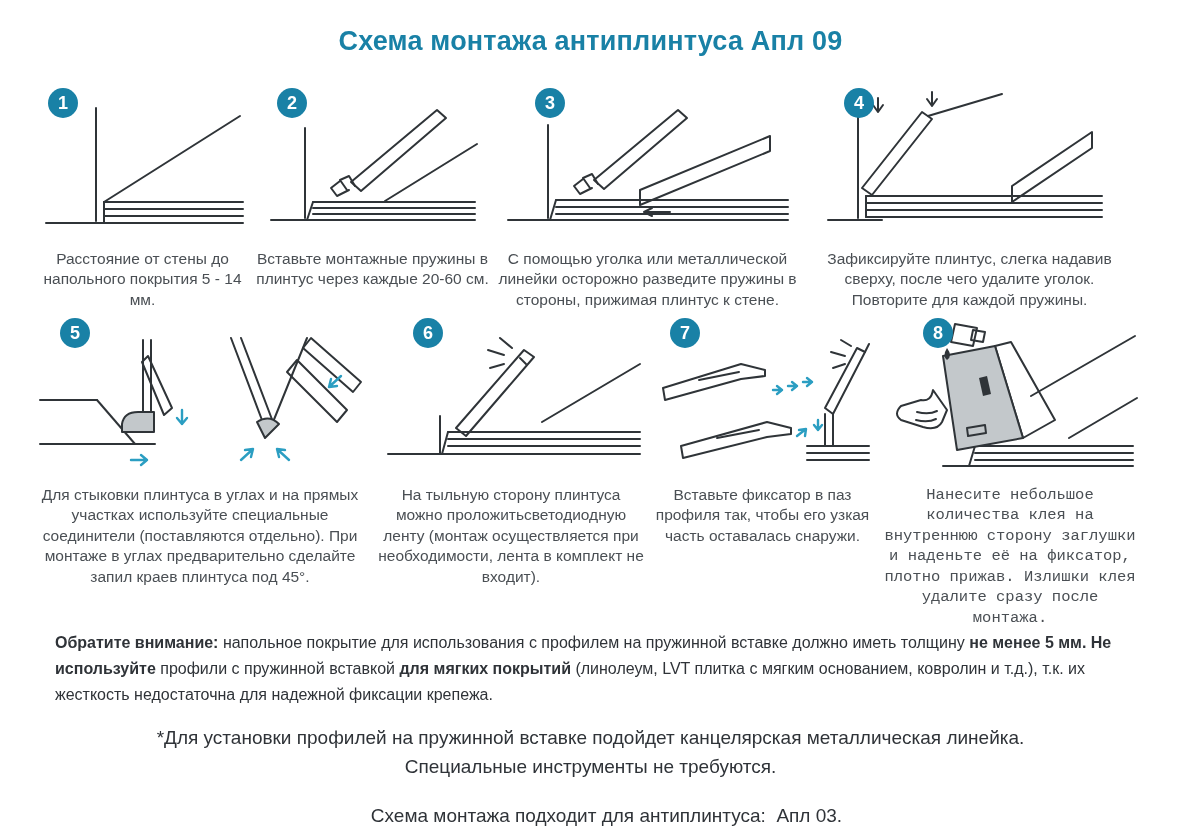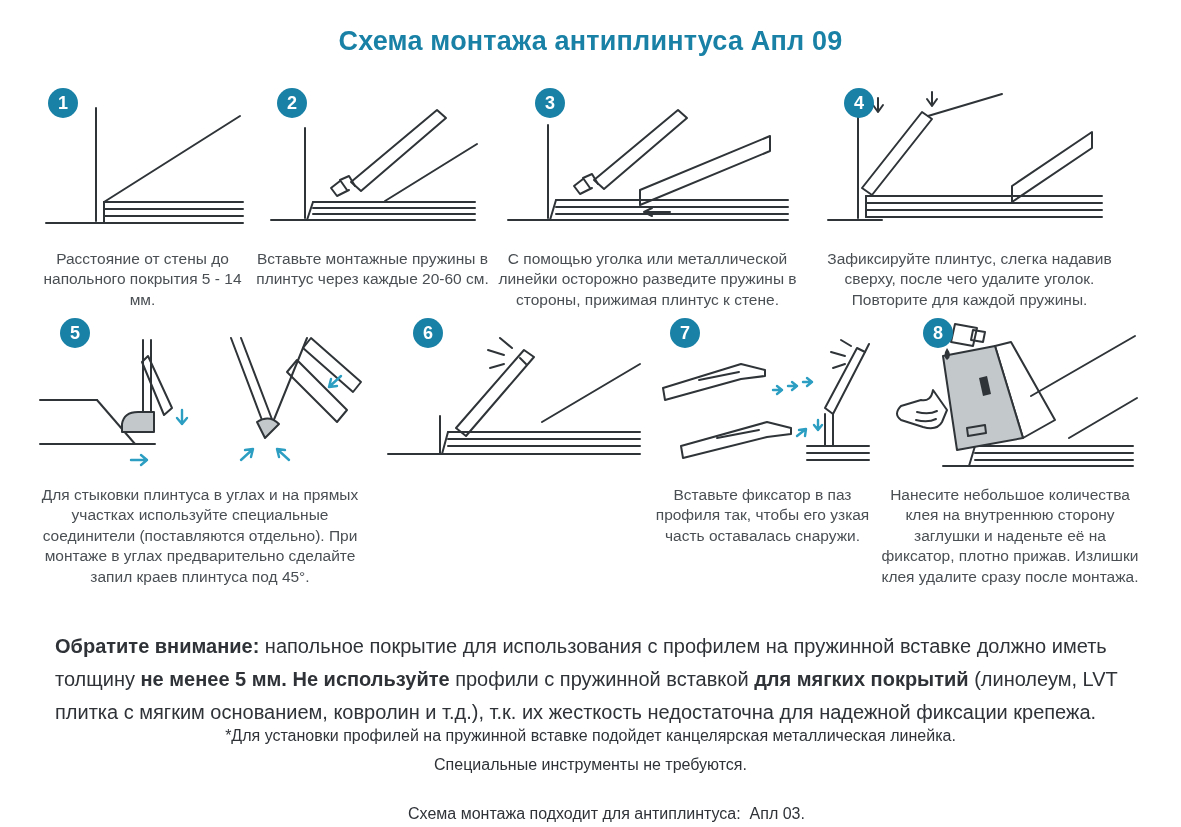--- a/index.html
+++ b/index.html
@@ -6,22 +6,22 @@
   .canvas{position:relative;width:1181px;height:827px;background:#ffffff;overflow:hidden;
           font-family:"Liberation Sans", sans-serif;color:#33373C;}
   .title{position:absolute;top:26px;left:0;right:0;text-align:center;
          font-size:27px;font-weight:700;color:#1981A6;letter-spacing:.2px;}
   .step{position:absolute;}
   .num{position:absolute;top:0;width:30px;height:30px;border-radius:50%;
        background:#1981A6;color:#fff;font-size:18px;font-weight:700;
        display:flex;align-items:center;justify-content:center;z-index:2;}
   .ill{display:flex;justify-content:center;align-items:flex-end;}
   .cap{margin-top:9px;text-align:center;font-size:15.5px;line-height:1.32;color:#4A4F54;}
-  .attn{position:absolute;left:55px;width:1073px;font-size:20px;line-height:1.64;color:#2F3338;}
-  .cnote{position:absolute;left:0;right:0;text-align:center;font-size:16px;
+  .attn{position:absolute;left:55px;width:1073px;font-size:16px;line-height:1.64;color:#2F3338;}
+  .cnote{position:absolute;left:0;right:0;text-align:center;font-size:19px;
          line-height:1.5;color:#2F3338;white-space:pre-wrap;}
   svg{display:block;}
   .ln{stroke:#2F3438;stroke-width:2;fill:none;stroke-linejoin:round;stroke-linecap:round;}
   .lnf{stroke:#2F3438;stroke-width:2;fill:#C3C8CB;stroke-linejoin:round;}
   .dk{fill:#2F3438;stroke:none;}
   .ar{stroke:#2B9EC2;stroke-width:2.4;fill:none;stroke-linejoin:round;stroke-linecap:round;}
 </style>
 </head>
 <body>
 
@@ -145,20 +145,21 @@
         <line class="ln" x1="68" y1="122" x2="260" y2="122"></line>
         <line class="ln" x1="68" y1="108" x2="62" y2="130"></line>
         <polygon class="ln" points="76,104 144,26 154,33 86,112"></polygon>
         <line class="ln" x1="140" y1="34" x2="146" y2="40"></line>
         <line class="ln" x1="120" y1="14" x2="132" y2="24"></line>
         <line class="ln" x1="108" y1="26" x2="124" y2="31"></line>
         <line class="ln" x1="110" y1="44" x2="124" y2="40"></line>
         <line class="ln" x1="162" y1="98" x2="260" y2="40"></line>
       </svg>
     </div>
+    <div class="cap" style="width:266px;">На тыльную сторону плинтуса можно проложитьсветодиодную ленту (монтаж осуществляется при необходимости, лента в комплект не входит).</div>
   </div>
 
   <div class="step" style="left:655px;top:318px;width:215px;">
     <div class="num" style="left:15px;">7</div>
     <div class="ill" style="height:158px;">
       <svg width="215" height="152" viewBox="0 0 215 152">
 
         <polygon class="ln" points="8,64 86,40 110,46 110,52 86,55 10,76"></polygon>
         <line class="ln" x1="44" y1="56" x2="84" y2="48"></line>
 
@@ -207,21 +208,21 @@
 
         <polygon class="ln" points="72,4 94,8 90,26 68,22"></polygon>
         <polygon class="ln" points="90,10 102,12 100,22 88,20"></polygon>
         <path class="dk" d="M64 28 q-5 8 0 12 q6 -4 0 -12 z"></path>
 
         <path class="ln" d="M18 86 q-8 8 0 14 l22 7 q14 4 19 -5 l5 -12 l-14 -20 q-2 12 -12 10 l-20 6 z"></path>
         <path class="ln" d="M34 92 q12 3 20 -1"></path>
         <path class="ln" d="M33 100 q12 3 20 -1"></path>
       </svg>
     </div>
-    <div class="cap" style="width:260px;">Нанесите небольшое количества клея на внутреннюю сторону заглушки и наденьте её на фиксатор, плотно прижав. Излишки клея удалите сразу после монтажа.</div>
+    <div class="cap" style="width:260px;font-family:Liberation Mono, monospace;">Нанесите небольшое количества клея на внутреннюю сторону заглушки и наденьте её на фиксатор, плотно прижав. Излишки клея удалите сразу после монтажа.</div>
   </div>
 
   <div class="attn" style="top:630px;"><strong>Обратите внимание:</strong><span> напольное покрытие для использования с профилем на пружинной вставке должно иметь толщину </span><strong>не менее 5 мм. Не используйте</strong><span> профили с пружинной вставкой </span><strong>для мягких покрытий</strong><span> (линолеум, LVT плитка с мягким основанием, ковролин и т.д.), т.к. их жесткость недостаточна для надежной фиксации крепежа.</span></div>
   <div class="cnote" style="top:724px;">*Для установки профилей на пружинной вставке подойдет канцелярская металлическая линейка.</div>
   <div class="cnote" style="top:753px;">Специальные инструменты не требуются.</div>
   <div class="cnote" style="top:802px;padding-left:32px;">Схема монтажа подходит для антиплинтуса:  Апл 03.</div>
 
 </div>
 
 </body></html>

